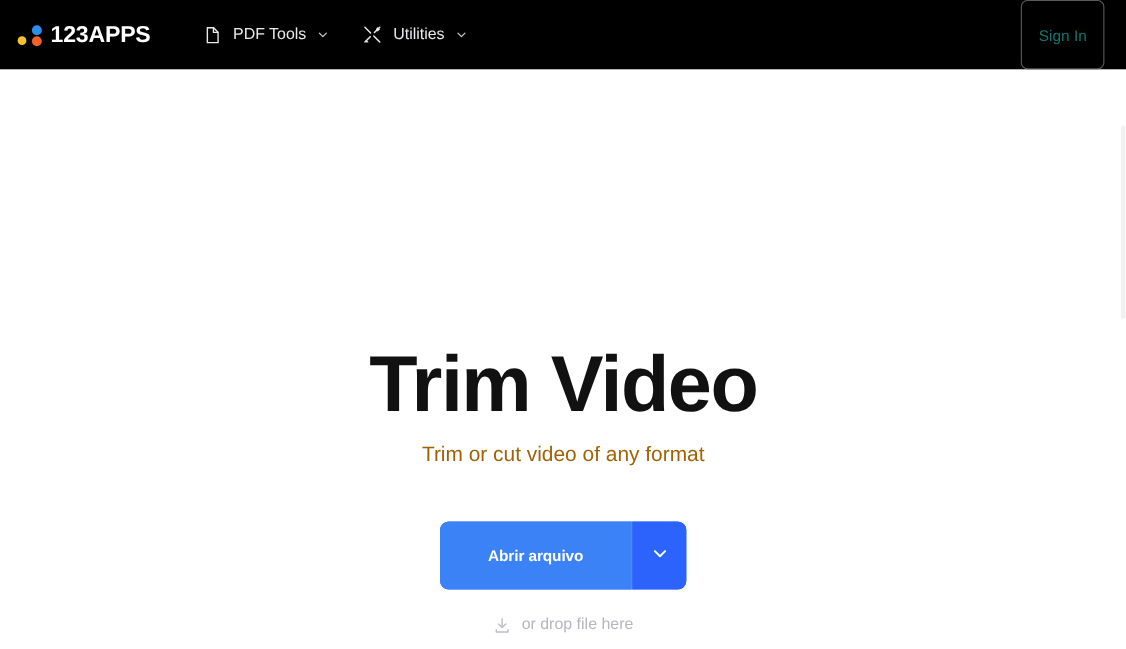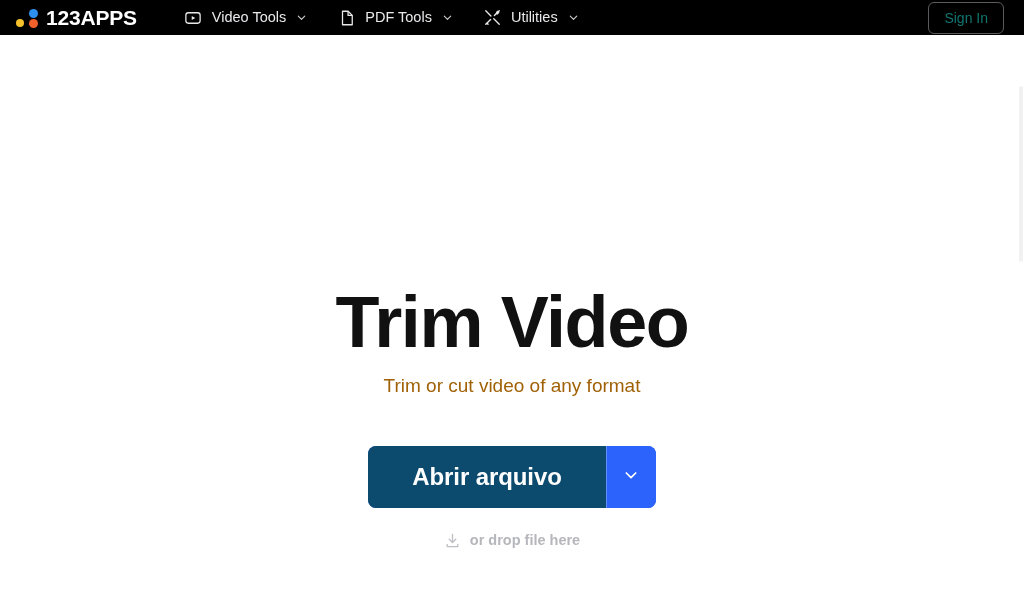--- a/index.html
+++ b/index.html
@@ -12,24 +12,23 @@
 
   body {
     font-family: "Liberation Sans", sans-serif;
     background: #ffffff;
     color: #1a1a1a;
     -webkit-font-smoothing: antialiased;
   }
 
   
   .header {
-    height: 35px;
+    height: 63px;
     background: #000000;
     display: flex;
-    align-items: center;
     padding: 0 20px 0 8px;
     position: relative;
   }
 
   .logo {
     display: flex;
     align-items: center;
     gap: 8px;
     padding: 0 8px;
     cursor: pointer;
@@ -144,24 +143,24 @@
   .cta-wrap {
     margin-top: 48px;
     display: flex;
     align-items: stretch;
     border-radius: 8px;
     overflow: hidden;
     background: #2b63fc;
   }
 
   .cta-main {
-    background: #0c4a6e;
+    background: #3b82f6;
     color: #ffffff;
     font-family: inherit;
-    font-size: 24px;
+    font-size: 14px;
     font-weight: 700;
     border: 0;
     padding: 0 44px;
     height: 62px;
     cursor: pointer;
     letter-spacing: -0.1px;
     white-space: nowrap;
   }
 
   .cta-divider {
@@ -185,21 +184,20 @@
   .drop-hint {
     margin-top: 24px;
     display: flex;
     align-items: center;
     gap: 9px;
     color: #b6b6bd;
     font-size: 14.5px;
     line-height: 1;
     cursor: pointer;
     user-select: none;
-    font-weight: bold;
   }
   .drop-icon {
     width: 17px;
     height: 17px;
     display: flex;
     align-items: center;
     justify-content: center;
     flex: 0 0 17px;
   }
 
@@ -231,34 +229,20 @@
     <span class="logo-dots">
       <i class="dot-blue"></i>
       <i class="dot-yellow"></i>
       <i class="dot-orange"></i>
     </span>
     <span class="logo-text">123APPS</span>
   </div>
 
   <nav class="nav">
 
-    <div class="nav-item">
-      <span class="nav-icon">
-        <svg width="18" height="18" viewBox="0 0 24 24" fill="none" stroke="#e9e9ec" stroke-width="1.7">
-          <rect x="2.5" y="5" width="19" height="14" rx="3.2"></rect>
-          <path d="M10.3 9.2 L15 12 L10.3 14.8 Z" fill="#e9e9ec" stroke="none"></path>
-        </svg>
-      </span>
-      <span>Video Tools</span>
-      <span class="caret">
-        <svg width="11" height="11" viewBox="0 0 24 24" fill="none" stroke="#cfcfd4" stroke-width="2.4" stroke-linecap="round" stroke-linejoin="round">
-            <path d="M5 9 L12 16 L19 9"></path>
-          </svg>
-      </span>
-    </div>
 
 
     <div class="nav-item">
       <span class="nav-icon">
         <svg width="18" height="18" viewBox="0 0 24 24" fill="none" stroke="#e9e9ec" stroke-width="1.7" stroke-linejoin="round">
           <path d="M6 3 h7.5 L19 8.5 V21 H6 Z"></path>
           <path d="M13.4 3 v5.6 H19"></path>
         </svg>
       </span>
       <span>PDF Tools</span>

